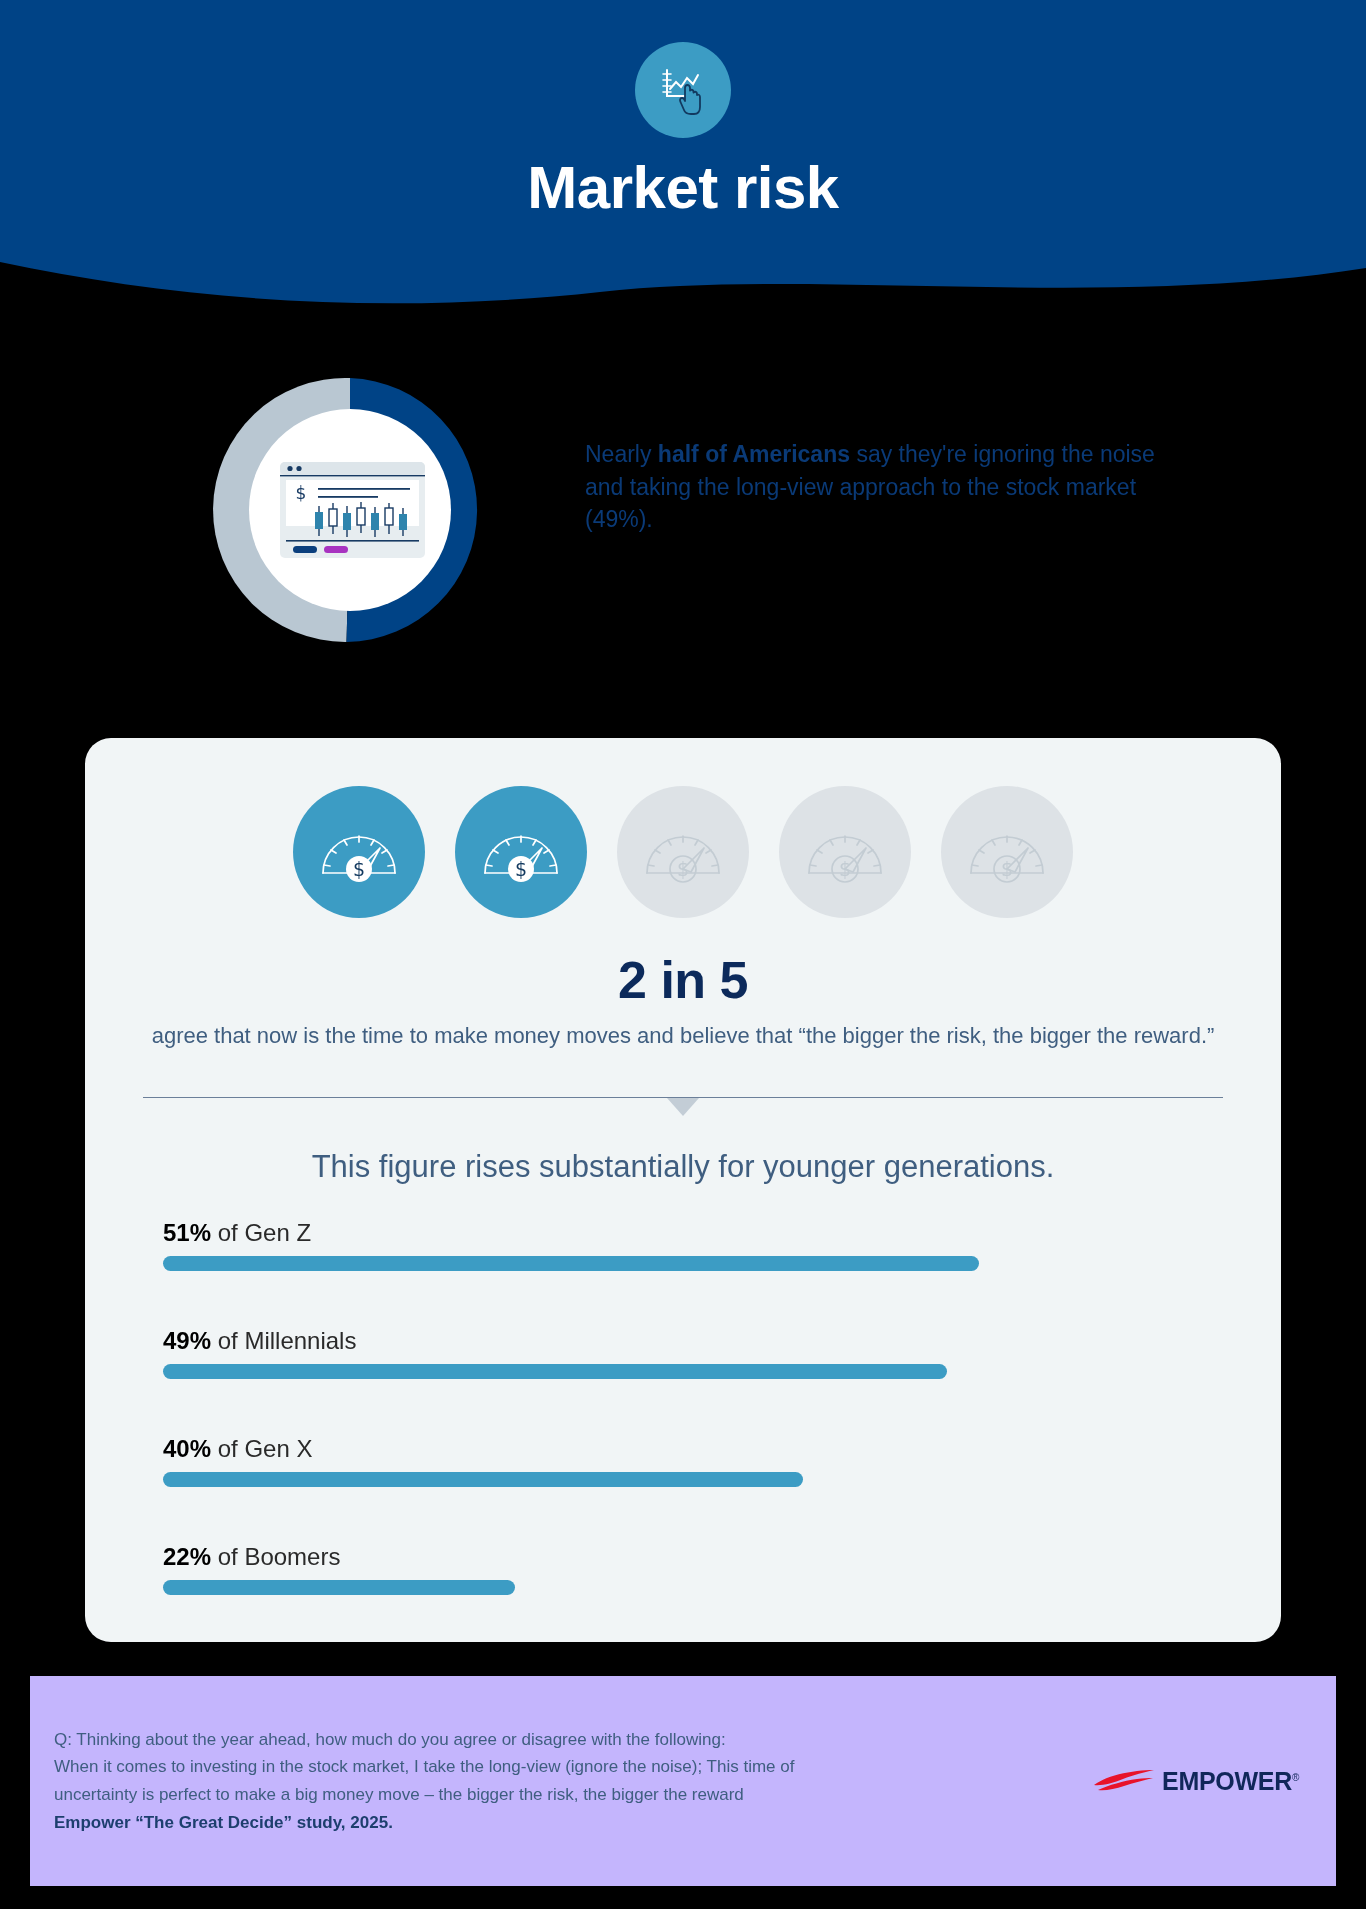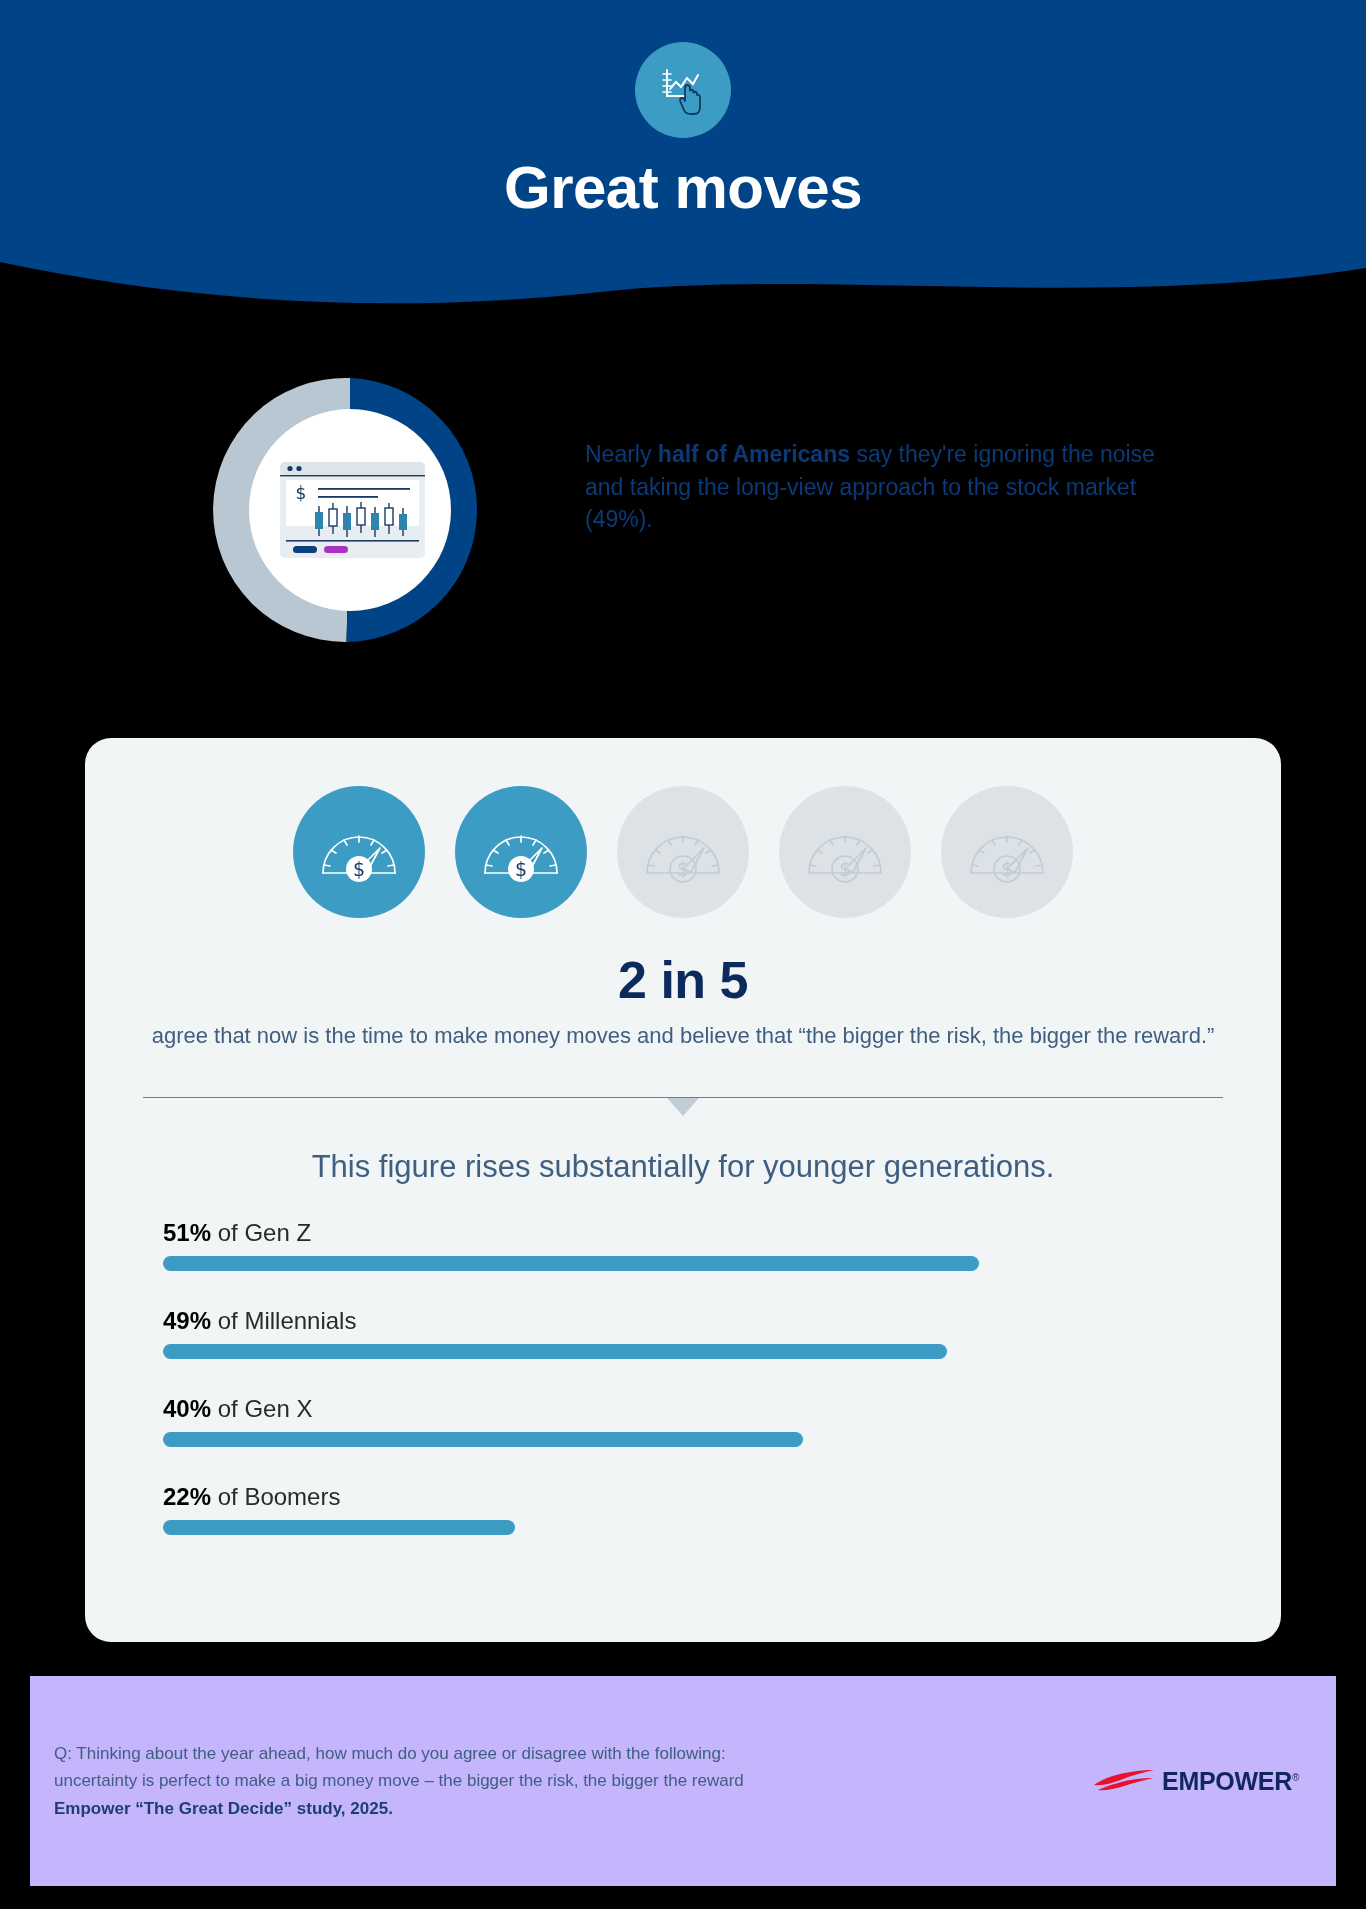--- a/index.html
+++ b/index.html
@@ -163,21 +163,21 @@
     margin-top: 22px;
     color: #3f5e80;
     font-size: 31px;
     font-weight: 300;
   }
 
   .bars {
     margin-top: 34px;
     padding: 0 78px;
   }
-  .bar-row { margin-bottom: 36px; }
+  .bar-row { margin-bottom: 56px; }
   .bar-label {
     color: #2a2a2a;
     font-size: 24px;
     font-weight: 300;
     margin-bottom: 9px;
   }
   .bar-label b {
     font-weight: bold;
     color: #000000;
   }
@@ -253,21 +253,21 @@
           </g>
           <g fill="#3c9cc4" stroke="#12395f" stroke-width="1.8" stroke-linejoin="round">
             <path d="M32,28 L32,41 C32,41 31,38 29,38 C27,38 26.5,40 27.5,42
                      L31,50 C32,53 35,54 38,54 L41,54 C45,54 47,51 47,47
                      L47,37 C47,35 45.5,34 44,35 L44,34 C44,32 42,31 40.5,32.5
                      L40.5,32 C40.5,30 38.5,29 37,30.5 L37,28
                      C37,26 35.5,25 34.5,25 C33,25 32,26 32,28 Z"></path>
           </g>
         </svg>
       </div>
-      <div class="header-title">Great moves</div>
+      <div class="header-title">Market risk</div>
     </div>
   </div>
 
   <div class="intro">
 
     <div class="donut-wrap">
       <svg width="300" height="300" viewBox="0 0 300 300">
 
         <path d="M150,150 L150,18 A132,132 0 1,0 146.5,281.9 Z" fill="#b9c7d2"></path>
 
@@ -470,20 +470,21 @@
           <div class="bar-fill" style="width: 33.8462%;"></div>
         </div>
       </div>
 
     </div>
   </div>
 
   <div class="footer">
     <div class="footer-text">
       <div>Q: Thinking about the year ahead, how much do you agree or disagree with the following:</div>
+      <div>When it comes to investing in the stock market, I take the long-view (ignore the noise); This time of</div>
       <div>uncertainty is perfect to make a big money move – the bigger the risk, the bigger the reward</div>
       <div class="strong">Empower “The Great Decide” study, 2025.</div>
     </div>
 
     <div class="logo">
       <svg width="62" height="26" viewBox="0 0 62 26">
         <path d="M1,17 C12,9 28,5 44,3 C50,2.3 56,2 61,2 C52,4 40,7 30,11 C20,15 9,18 1,17 Z" fill="#e8132b"></path>
         <path d="M5,22 C16,17 30,13 44,11 C50,10.2 56,10 60,10 C51,12 40,15 31,18 C22,21 12,23 5,22 Z" fill="#e8132b"></path>
       </svg>
       <span class="logo-word"><span>EMPOWER</span><span class="logo-tm">®</span></span>

